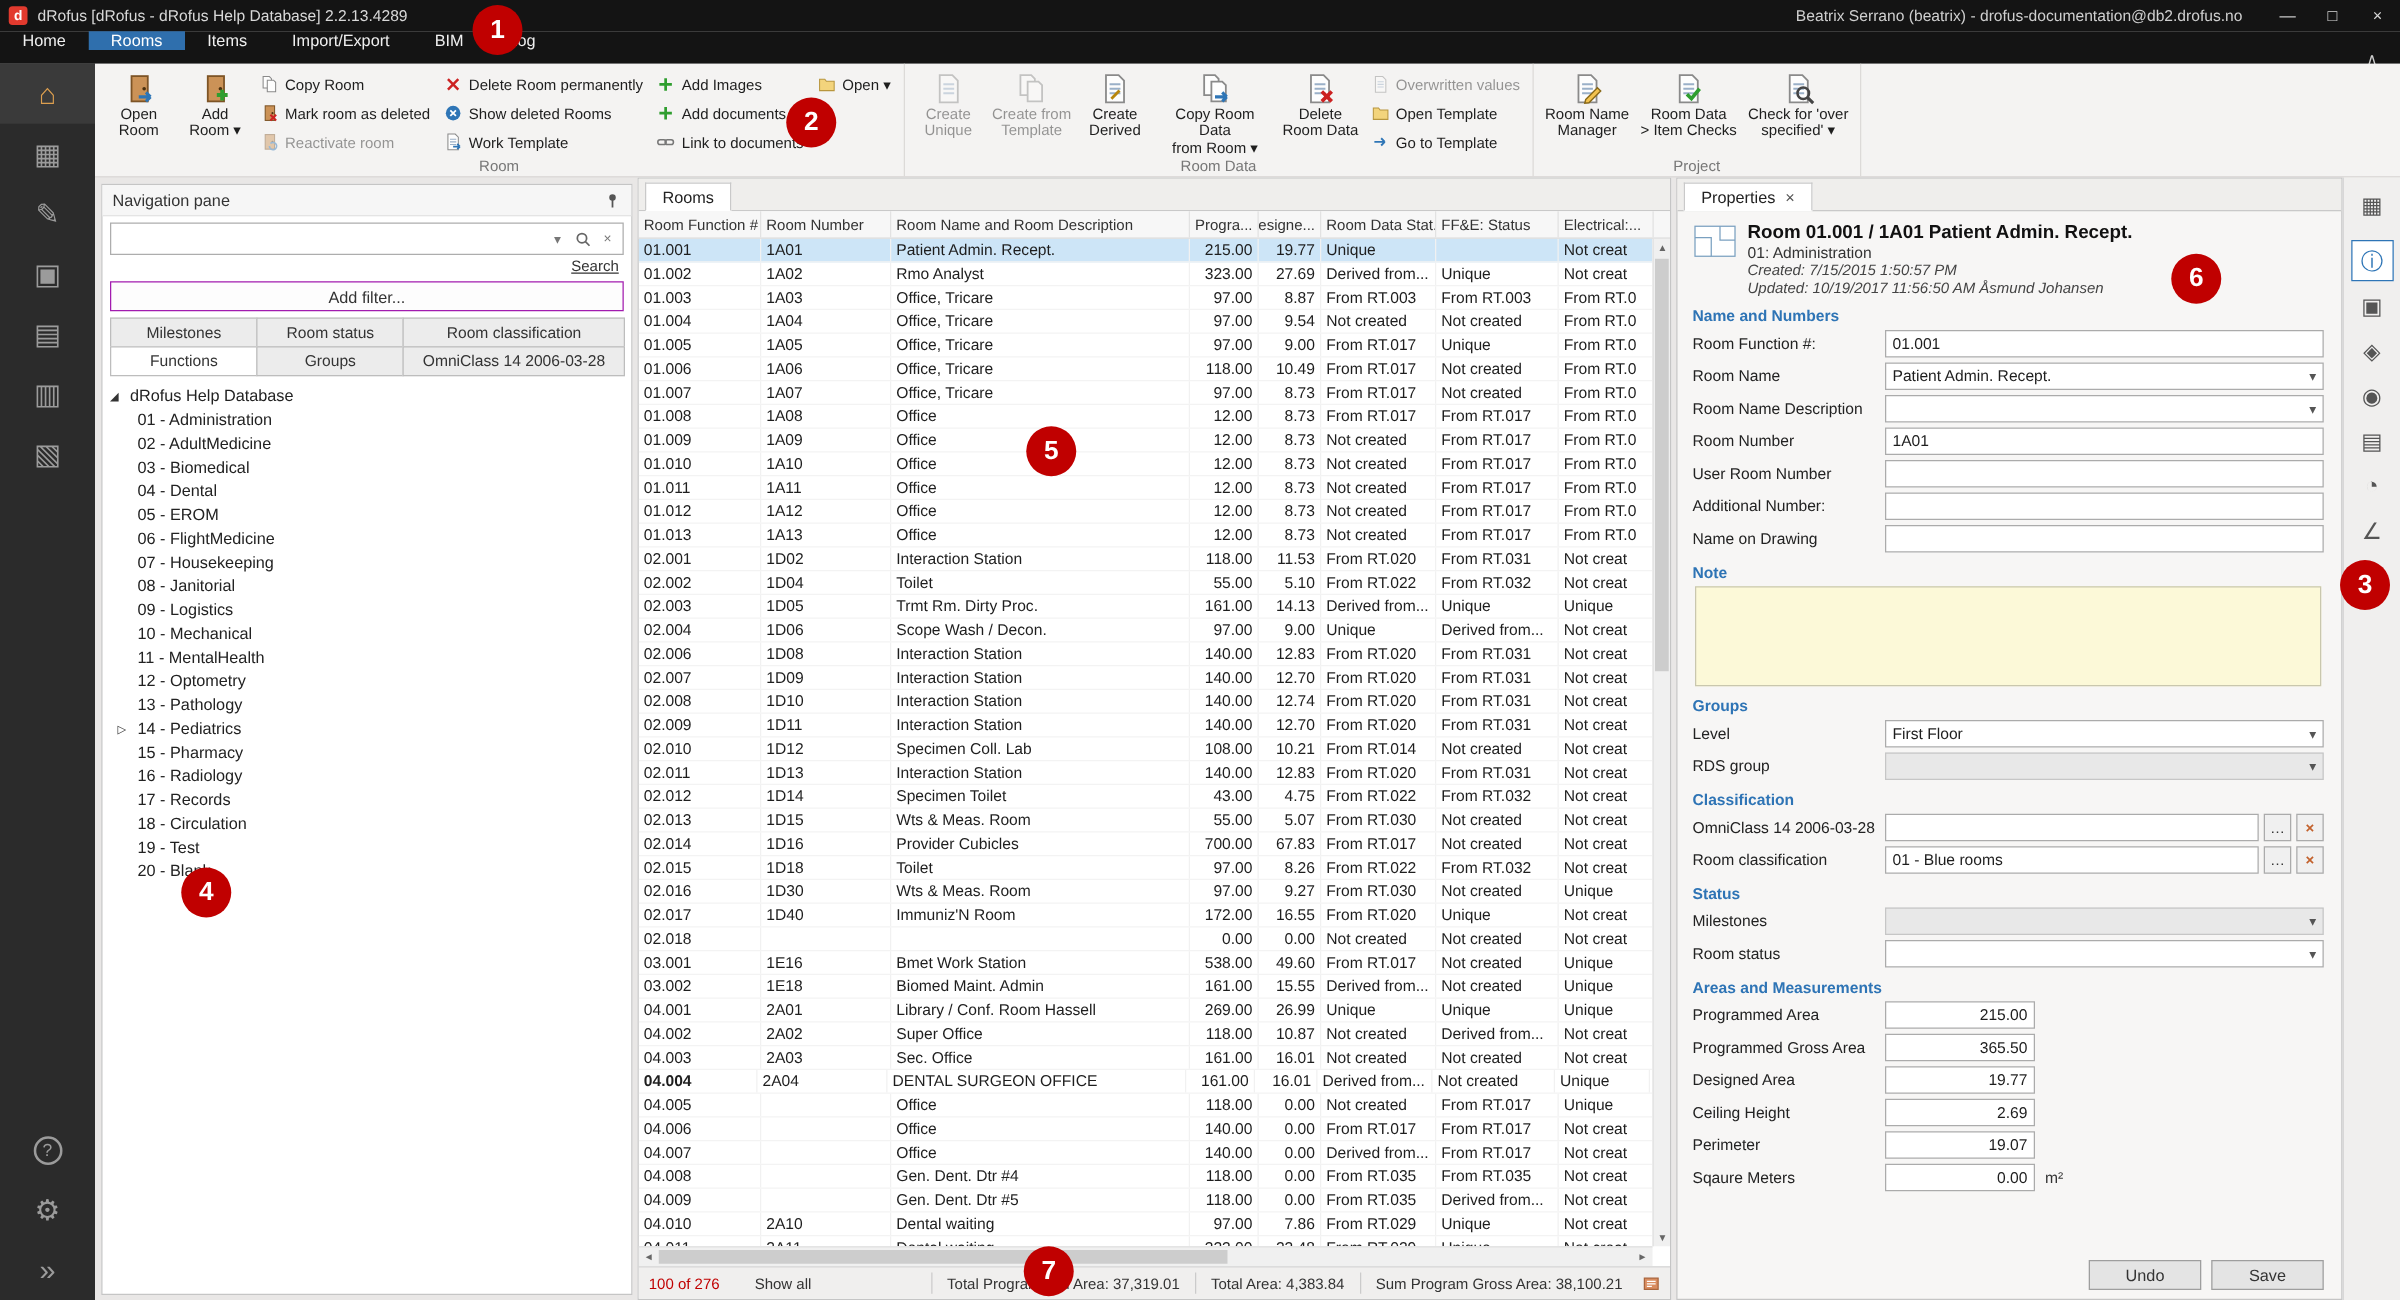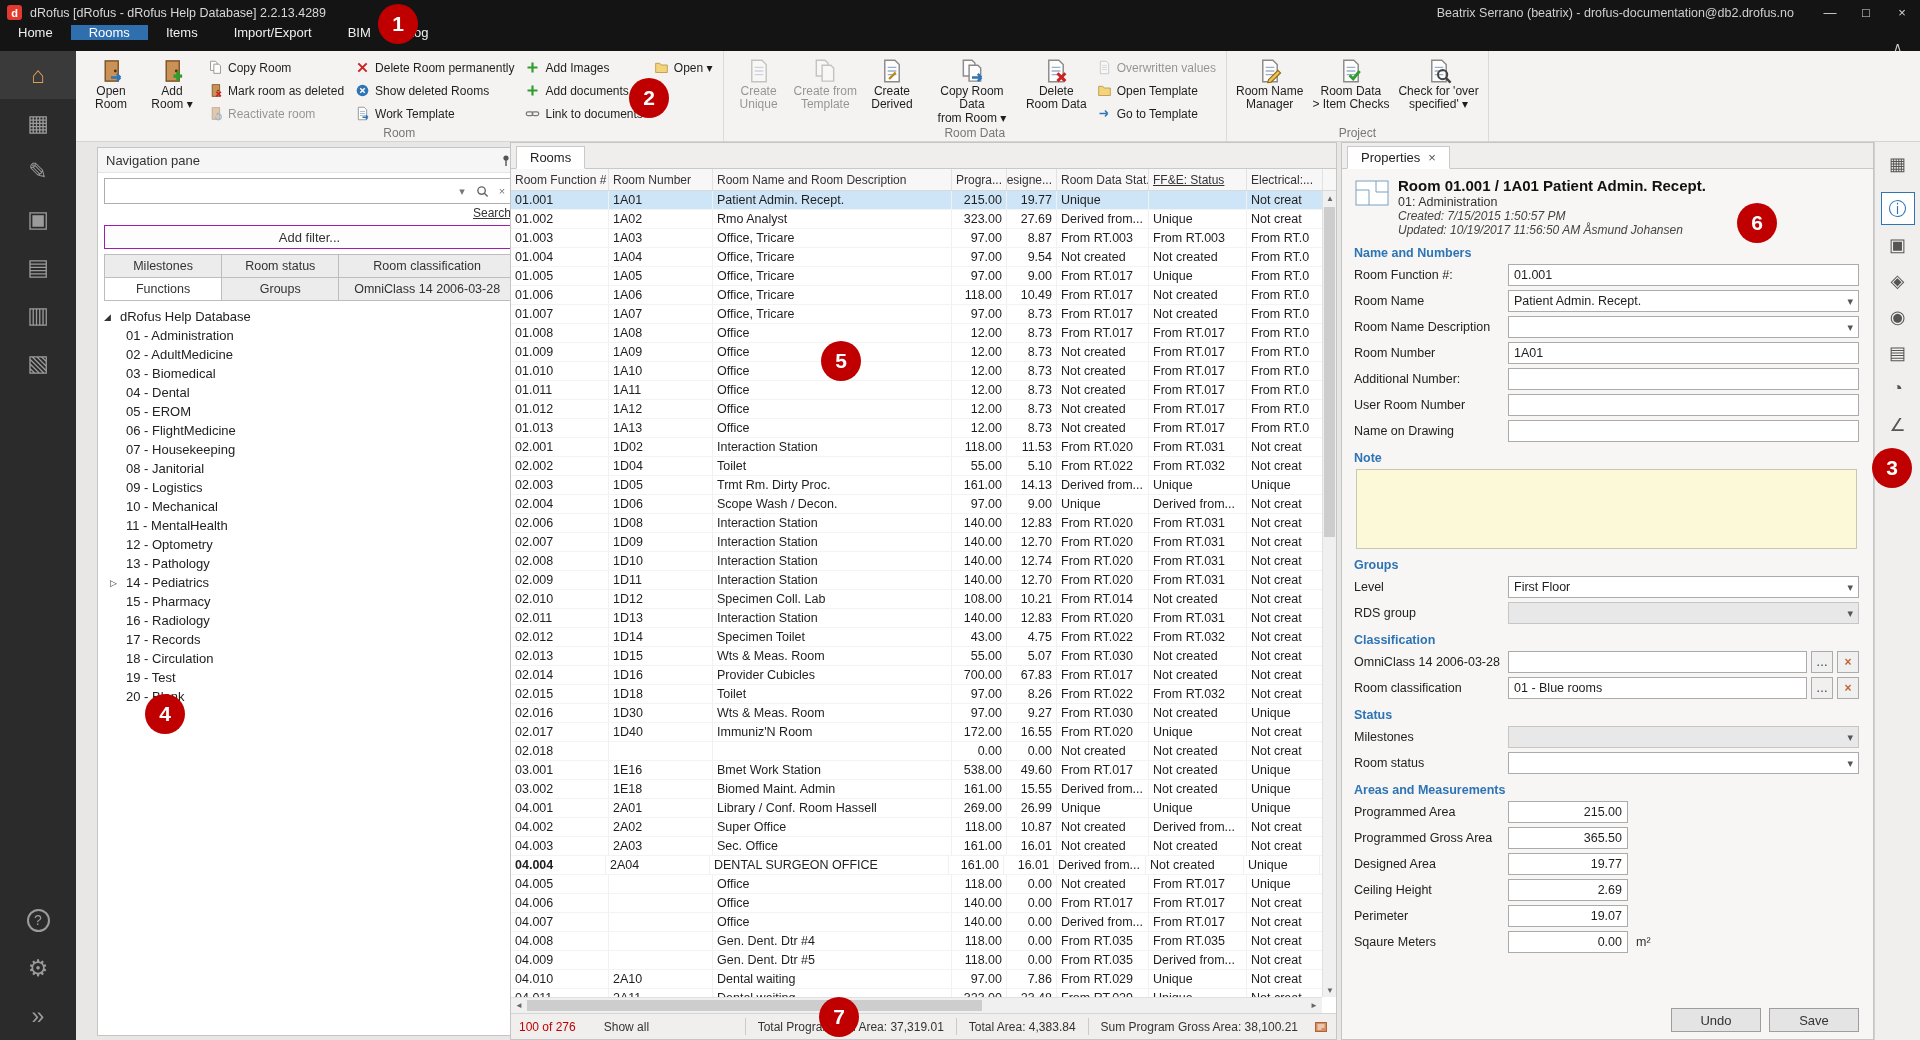--- a/index.html
+++ b/index.html
@@ -33,21 +33,21 @@
   .disabled{opacity:.45;}
 
   
   .sidebar{position:absolute;left:0;top:51px;width:76px;height:989px;background:#2b2b2b;display:flex;flex-direction:column;align-items:center;}
   .side-icon{width:76px;height:48px;display:flex;align-items:center;justify-content:center;font-size:23px;color:#9b9b9b;}
   .side-icon.active{color:#dd9f4f;background:#3a3a3a;}
   .side-spacer{flex:1;}
   .side-icon .circ{width:23px;height:23px;border:2px solid #9b9b9b;border-radius:50%;display:flex;align-items:center;justify-content:center;font-size:14px;}
 
   
-  .navpane{position:absolute;left:81px;top:147px;width:425px;bottom:4px;background:#fff;border:1px solid #c5c5c5;font-size:13px;margin-left:16px;}
+  .navpane{position:absolute;left:81px;top:147px;width:425px;bottom:4px;background:#fff;border:1px solid #c5c5c5;font-size:13px;}
   .nav-header{height:25px;display:flex;align-items:center;padding:0 8px;background:#f6f6f6;border-bottom:1px solid #e4e4e4;color:#333;}
   .nav-header .pin{margin-left:auto;display:flex;}
   .nav-search{margin:5px 6px 0 6px;height:26px;border:1px solid #adadad;background:#fff;display:flex;align-items:center;padding:0 2px;}
   .nav-search .grow{flex:1;}
   .nav-search .sic{width:20px;display:flex;align-items:center;justify-content:center;color:#777;font-size:11px;}
   .search-link-row{display:flex;justify-content:flex-end;padding:2px 10px 0 0;}
   .search-link{font-size:12px;color:#333;text-decoration:underline;}
   .add-filter{margin:5px 6px;height:24px;border:1px solid #a21caf;background:#fdfdfd;display:flex;align-items:center;justify-content:center;color:#333;}
   .ftabs{display:flex;margin:4px 6px 0 6px;}
   .ftabs.row2{margin-top:-1px;}
@@ -545,21 +545,21 @@
         <span>Rooms</span>
       </div>
     </div>
     <div class="grid-header" id="gridHeader">
         <div class="gh-cell" style="width: 98px;">Room Function #</div>
         <div class="gh-cell" style="width: 104px;">Room Number</div>
         <div class="gh-cell" style="width: 239px;">Room Name and Room Description</div>
         <div class="gh-cell num" style="width: 55px;">Progra...</div>
         <div class="gh-cell num" style="width: 50px;">Designe...</div>
         <div class="gh-cell" style="width: 92px;">Room Data Stat...</div>
-        <div class="gh-cell" style="width: 98px; text-decoration: underline;">FF&amp;E: Status</div>
+        <div class="gh-cell" style="width: 98px;">FF&amp;E: Status</div>
         <div class="gh-cell" style="width: 76px;">Electrical:...</div>
       </div>
     <div class="grid-body" id="gridBody">
         <div class="grid-row selected">
           <div class="gc" style="width: 98px;">01.001</div>
           <div class="gc" style="width: 104px;">1A01</div>
           <div class="gc" style="width: 239px;">Patient Admin. Recept.</div>
           <div class="gc num" style="width: 55px;">215.00</div>
           <div class="gc num" style="width: 50px;">19.77</div>
           <div class="gc" style="width: 92px;">Unique</div>
@@ -1058,27 +1058,27 @@
               <span class="chev">▾</span>
             </div>
           </div>
           <div class="prow">
             <label>Room Number</label>
             <div class="pinput">
               <span class="pval">1A01</span>
             </div>
           </div>
           <div class="prow">
-            <label>Additional Number:</label>
+            <label>User Room Number</label>
             <div class="pinput">
               <span class="pval"></span>
             </div>
           </div>
           <div class="prow">
-            <label>User Room Number</label>
+            <label>Additional Number:</label>
             <div class="pinput">
               <span class="pval"></span>
             </div>
           </div>
           <div class="prow">
             <label>Name on Drawing</label>
             <div class="pinput">
               <span class="pval"></span>
             </div>
           </div>

